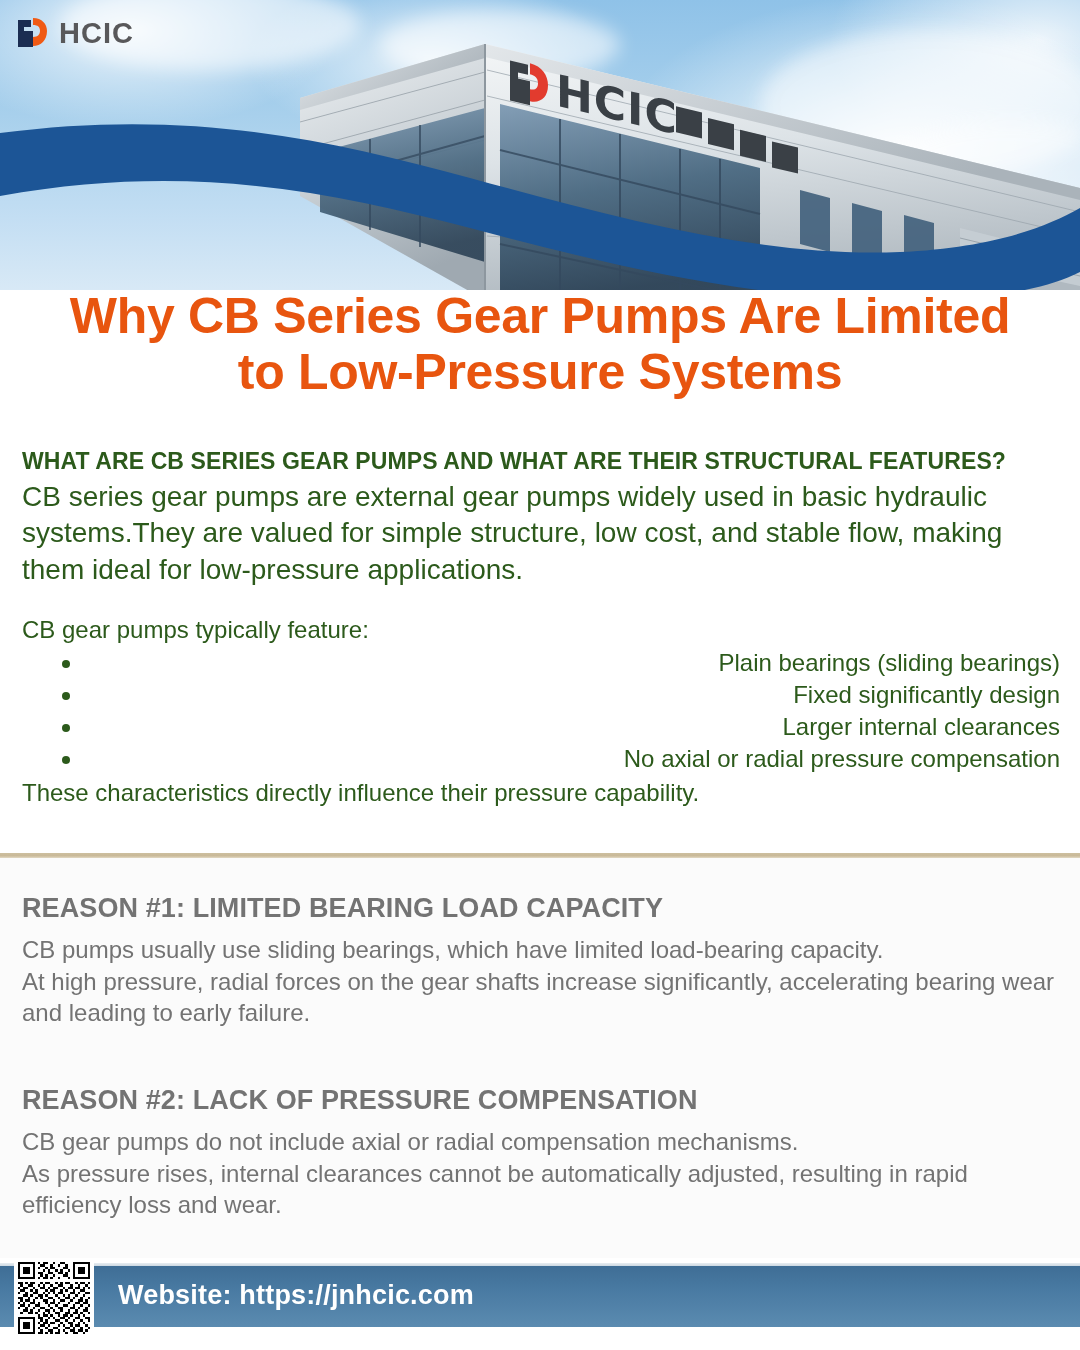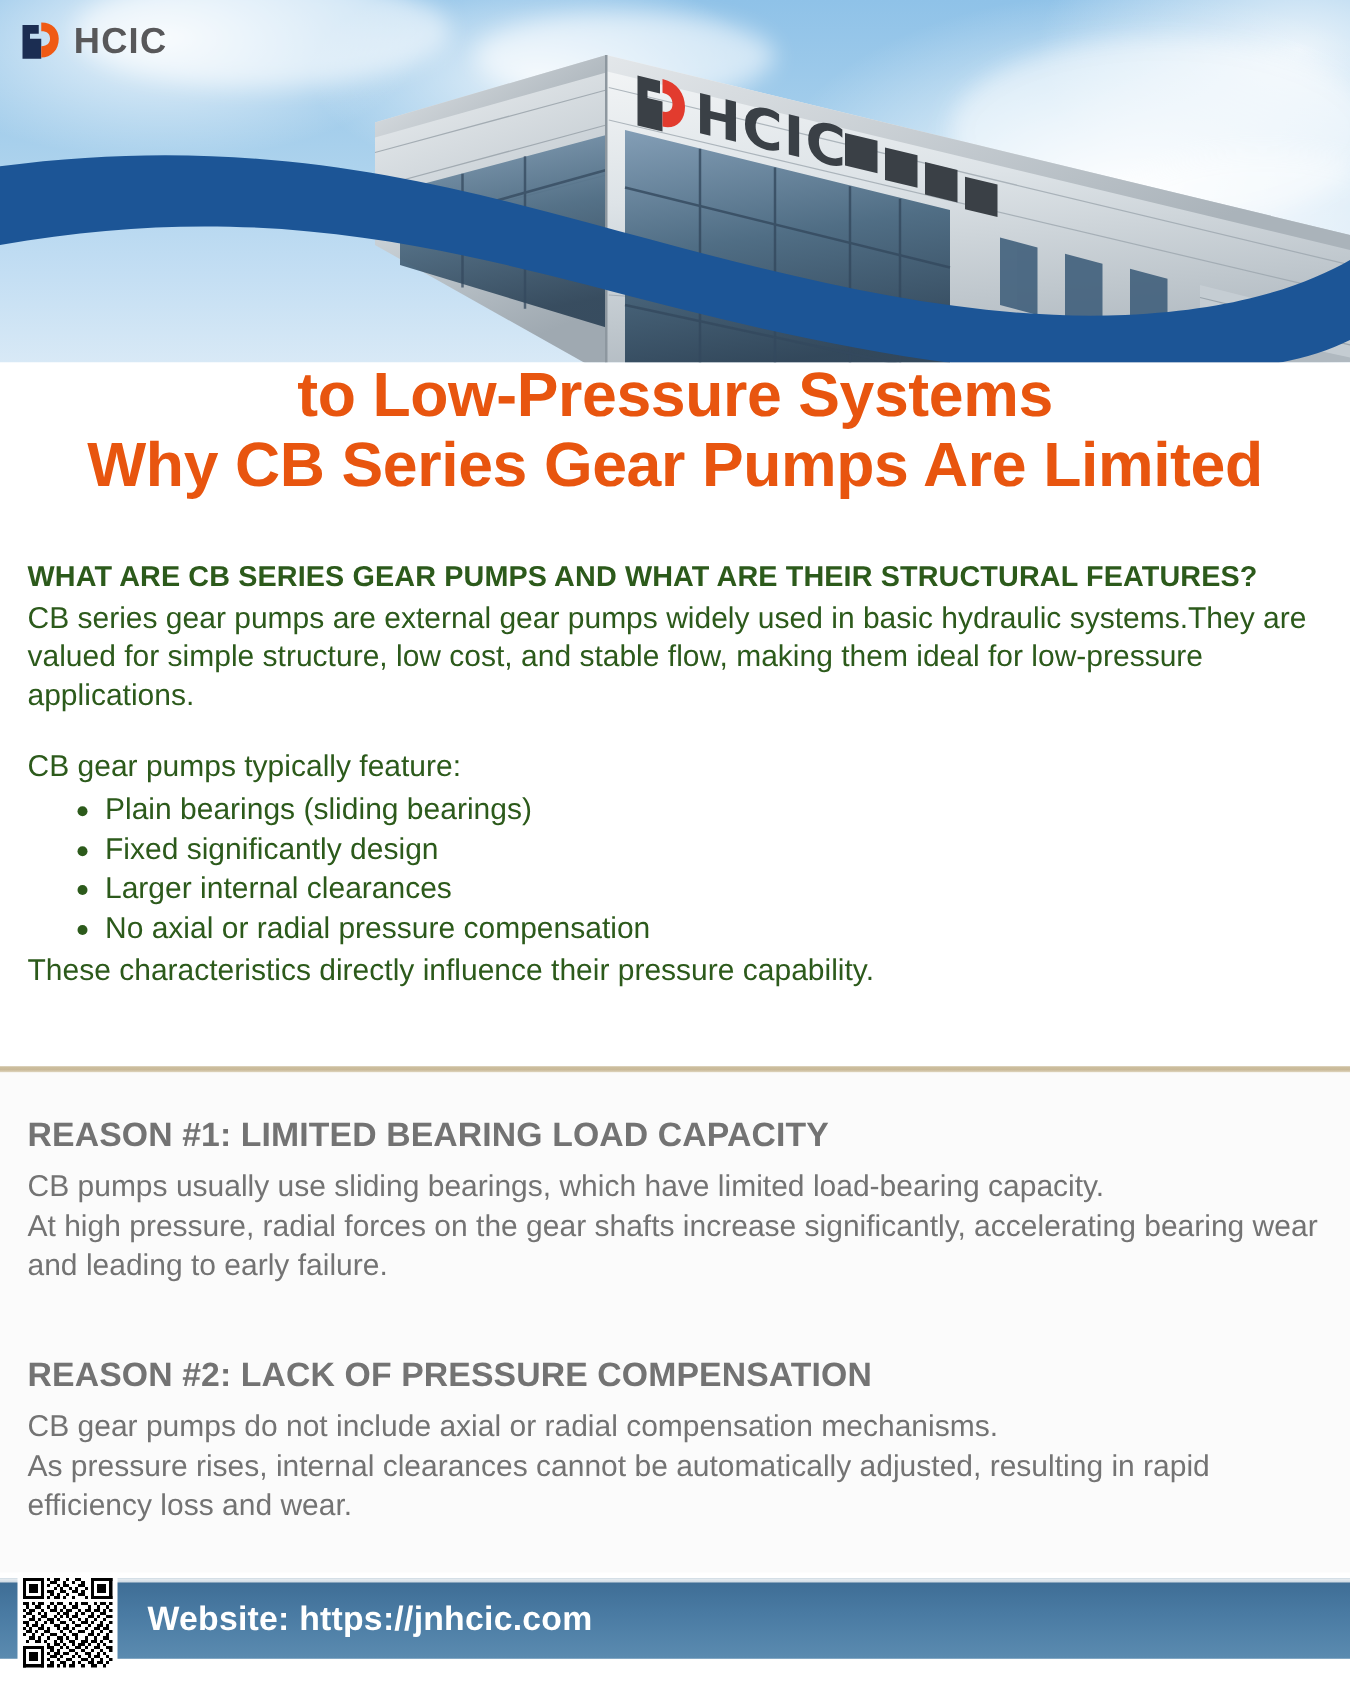--- a/index.html
+++ b/index.html
@@ -47,23 +47,23 @@
     font-stretch:condensed;
     padding:0 18px;box-sizing:border-box;
   }
 
   
   .green{position:absolute;left:22px;top:448px;width:1038px;color:#2c5a1b;}
   .gh{
     font-size:23px;font-weight:bold;line-height:1.17;
     letter-spacing:0.1px;margin:0 0 4px 0;
   }
-  .gp{font-size:24px;line-height:1.3;margin:0;}
+  .gp{font-size:28px;line-height:1.3;margin:0;}
   .gp2{font-size:24px;line-height:1.3;margin:26px 0 0 0;}
-  ul.blist{margin:2px 0 0 0;padding:0 0 0 38px;list-style:none;}
+  ul.blist{margin:2px 0 0 0;padding:0 0 0 38px;list-style:none;text-align:right;}
   ul.blist li{font-size:24px;line-height:1.33;position:relative;padding-left:24px;}
   ul.blist li::before{
     content:"";position:absolute;left:2px;top:13px;
     width:8px;height:8px;border-radius:50%;background:#2c5a1b;
   }
   .gclose{font-size:24px;line-height:1.3;margin:2px 0 0 0;}
 
   
   .divider{
     position:absolute;left:0;top:853px;width:1080px;height:5px;
@@ -215,22 +215,22 @@
         <svg viewBox="0 0 34 34" width="34" height="34">
           <path d="M2,4 L15,4 L15,11 L8,11 L8,15 L17,15 L17,31 L2,31 Z" fill="#1b2d52"></path>
           <path d="M17,2 C26,2 31,8 31,15 C31,24 25,30 17,30 L17,21 C22,21 24,18 24,15 C24,11 22,9 17,9 Z" fill="#f05a14"></path>
         </svg>
       </span>
       <span class="logo-txt">HCIC</span>
     </div>
   </div>
 
   <div class="title">
+    <div>Why CB Series Gear Pumps Are Limited</div>
     <div>to Low-Pressure Systems</div>
-    <div>Why CB Series Gear Pumps Are Limited</div>
   </div>
 
   <div class="green">
     <h2 class="gh">WHAT ARE CB SERIES GEAR PUMPS AND WHAT ARE THEIR STRUCTURAL FEATURES?</h2>
     <p class="gp">CB series gear pumps are external gear pumps widely used in basic hydraulic systems.They are valued for simple structure, low cost, and stable flow, making them ideal for low-pressure applications.</p>
     <p class="gp2">CB gear pumps typically feature:</p>
     <ul class="blist">
       <li>Plain bearings (sliding bearings)</li>
       <li>Fixed significantly design</li>
       <li>Larger internal clearances</li>

